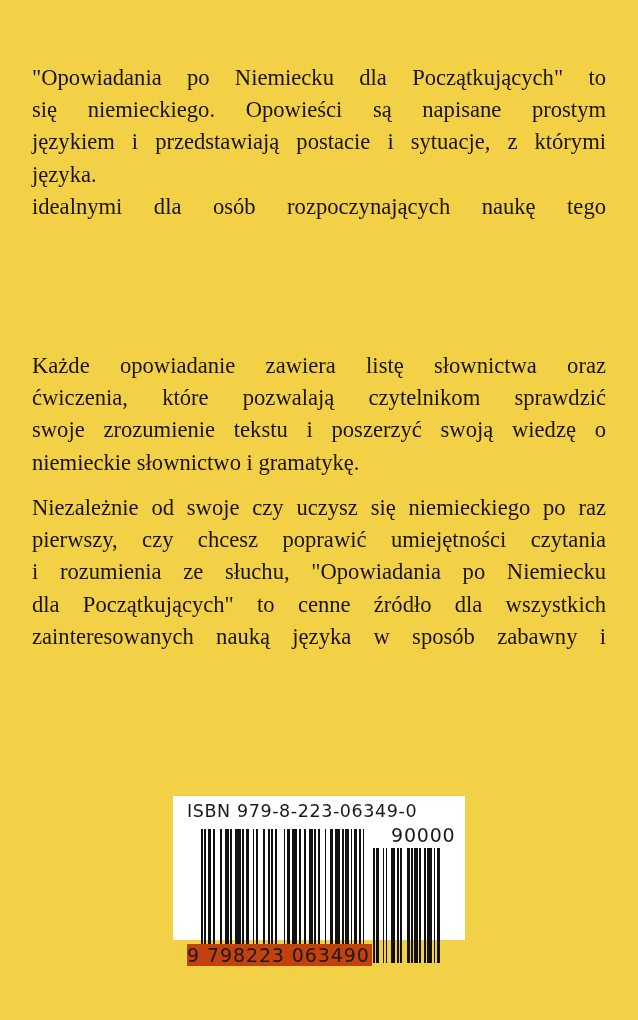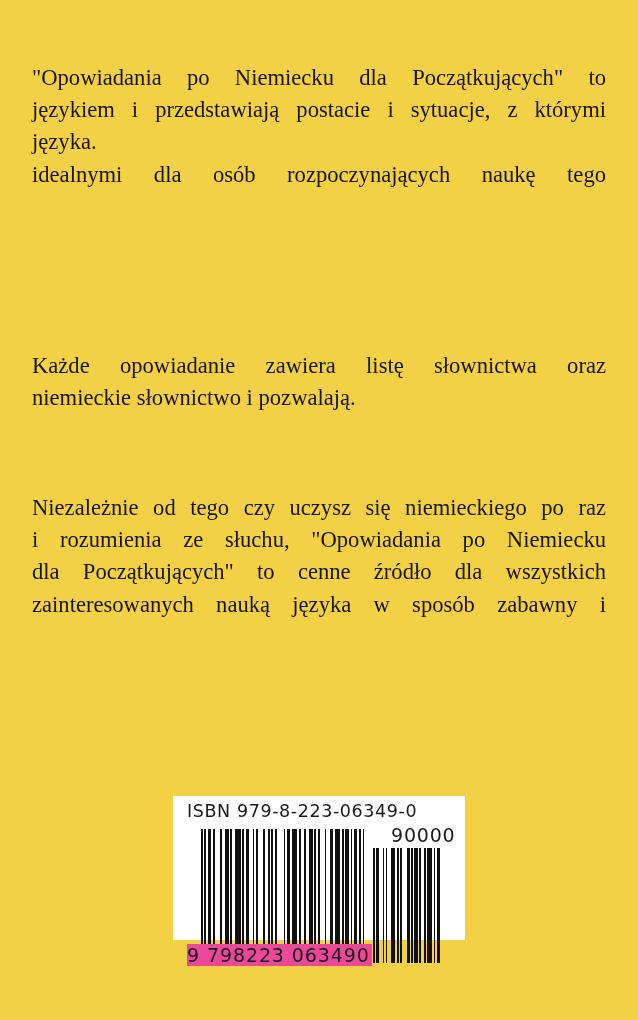--- a/index.html
+++ b/index.html
@@ -42,52 +42,56 @@
   }
   .price-text {
     position: absolute; left: 218px; top: 28px;
     font-family: "DejaVu Sans", sans-serif;
     font-size: 19px; letter-spacing: 0.8px; color: #1a1a1a;
   }
   .ean-digits {
     position: absolute; left: 14px; top: 148px;
     font-family: "DejaVu Sans", sans-serif;
     font-size: 19px; letter-spacing: 0.9px; color: #1a1a1a;
-    background: #ec4899; padding-right: 2px;
+    background: #c2410c; padding-right: 2px;
   }
   .bars-main {
     position: absolute; left: 28px; top: 33px;
     width: 164px; height: 134px;
     display: flex; align-items: flex-start;
   }
   .bars-addon {
     position: absolute; left: 200px; top: 52px;
     width: 78px; height: 115px;
     display: flex; align-items: flex-start;
   }
   .bar { height: 100%; background: #111; flex: none; }
   .gap { height: 100%; flex: none; }
 </style>
 </head>
 <body>
 
 <div class="text-block" id="p1">
   <span class="line">"Opowiadania po Niemiecku dla Początkujących" to</span>
+  <span class="line">się niemieckiego. Opowieści są napisane prostym</span>
   <span class="line">językiem i przedstawiają postacie i sytuacje, z którymi</span>
   <span class="line last">języka.</span>
   <span class="line">idealnymi dla osób rozpoczynających naukę tego</span>
 </div>
 
 <div class="text-block" id="p2">
   <span class="line">Każde opowiadanie zawiera listę słownictwa oraz</span>
-  <span class="line last">niemieckie słownictwo i pozwalają.</span>
+  <span class="line">ćwiczenia, które pozwalają czytelnikom sprawdzić</span>
+  <span class="line">swoje zrozumienie tekstu i poszerzyć swoją wiedzę o</span>
+  <span class="line last">niemieckie słownictwo i gramatykę.</span>
 </div>
 
 <div class="text-block" id="p3">
-  <span class="line">Niezależnie od tego czy uczysz się niemieckiego po raz</span>
+  <span class="line">Niezależnie od swoje czy uczysz się niemieckiego po raz</span>
+  <span class="line">pierwszy, czy chcesz poprawić umiejętności czytania</span>
   <span class="line">i rozumienia ze słuchu, "Opowiadania po Niemiecku</span>
   <span class="line">dla Początkujących" to cenne źródło dla wszystkich</span>
   <span class="line">zainteresowanych nauką języka w sposób zabawny i</span>
 </div>
 
 <div class="barcode-box">
   <div class="isbn-text">ISBN 979-8-223-06349-0</div>
   <div class="price-text">90000</div>
   <div class="bars-main" id="bars-main">
       <div class="bar" style="width: 1.72px;"></div>

